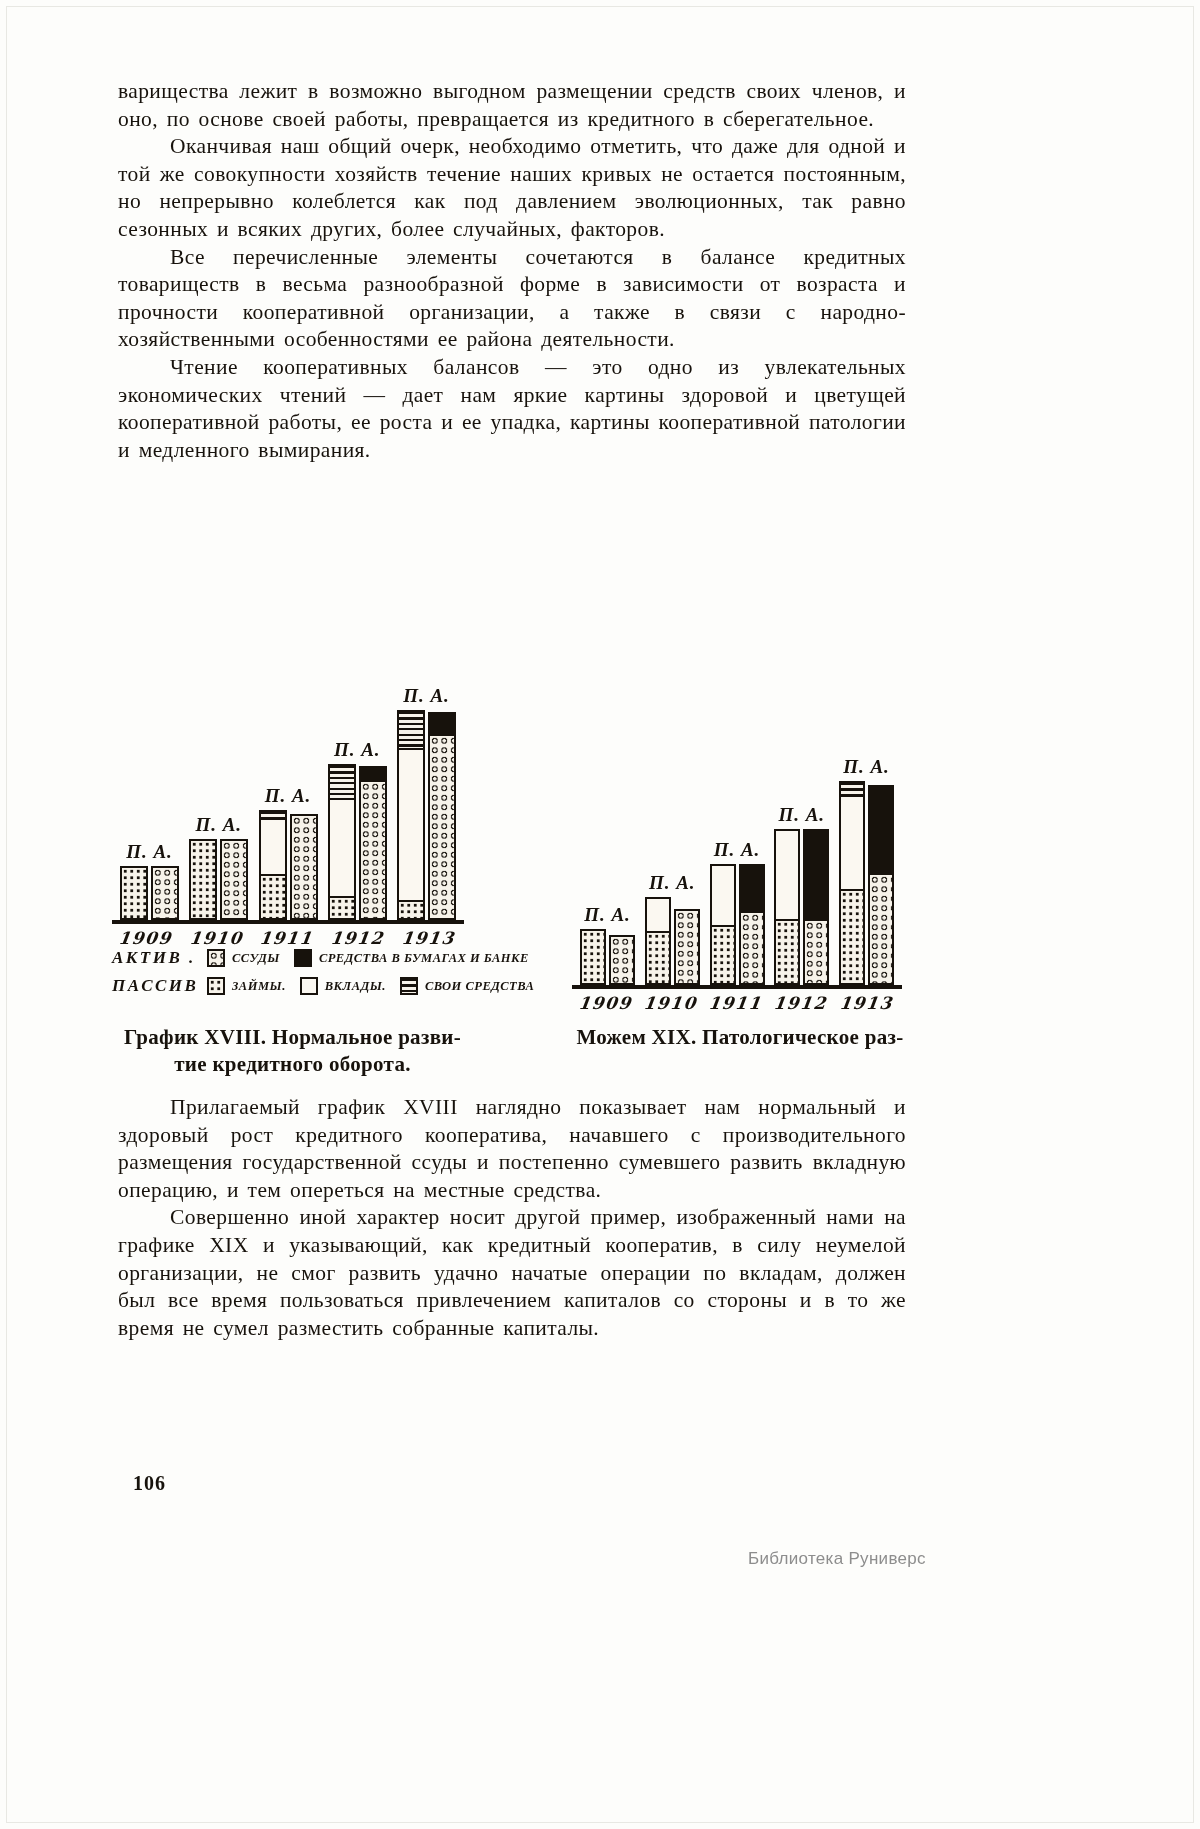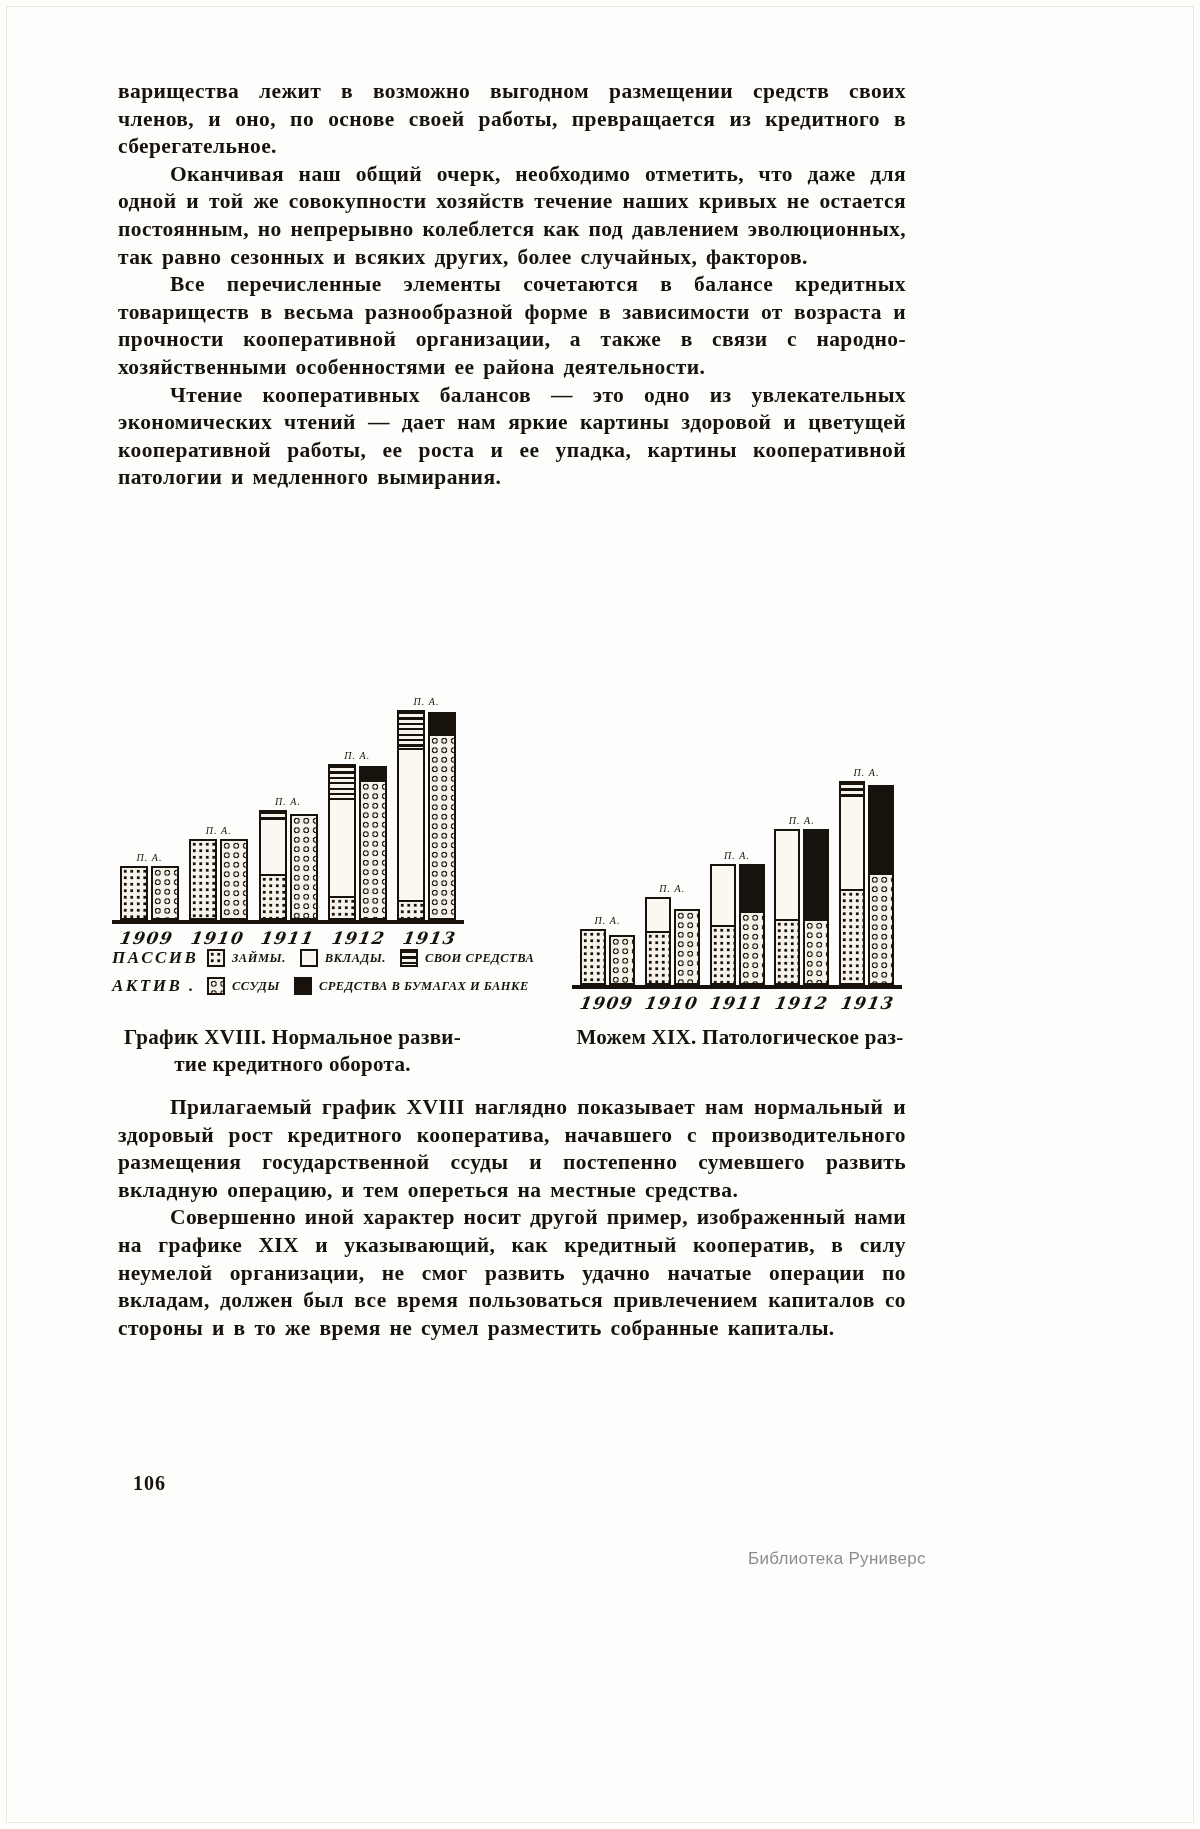--- a/index.html
+++ b/index.html
@@ -6,42 +6,42 @@
   .page {
     position:relative; width:1200px; height:1829px;
     background:#fdfdfb; overflow:hidden;
     font-family:"Liberation Serif","DejaVu Serif",serif;
     color:#17120c;
   }
   .scan-edge { position:absolute; inset:6px; border:1px solid #e8e8e3; pointer-events:none; }
 
   .text-block {
     position:absolute; left:118px; width:788px;
-    font-size:21.5px; font-weight:700; line-height:27.6px;
+    font-size:21.5px; font-weight:400; line-height:27.6px;
     text-align:justify; letter-spacing:0.4px; word-spacing:3px;
   }
   .text-top { top:78px; }
   .text-bottom { top:1094px; }
   .para { margin:0; text-indent:52px; }
   .para.noindent { text-indent:0; }
 
   
   .chart { position:absolute; }
   .chart .plot {
     display:flex; justify-content:space-between; align-items:flex-end;
     border-bottom:4px solid #17120c; padding:0 8px;
   }
   .chart18 { left:112px; top:682px; width:352px; }
   .chart18 .plot { height:238px; }
   .chart19 { left:572px; top:755px; width:330px; }
   .chart19 .plot { height:230px; }
 
   .bar-group { display:flex; flex-direction:column; align-items:center; justify-content:flex-end; }
   .pair-label {
-    font-size:10px; font-weight:400; font-style:italic;
+    font-size:19px; font-weight:700; font-style:italic;
     letter-spacing:1px; margin-bottom:3px; white-space:nowrap;
   }
   .bars { display:flex; align-items:flex-end; gap:3px; }
   .bar {
     display:flex; flex-direction:column-reverse;
     border:2px solid #17120c; background:#f8f4ec;
   }
   .chart18 .bar { width:24px; }
   .chart19 .bar { width:22px; }
   .seg { width:100%; flex:none; }
@@ -256,36 +256,36 @@
       <div class="years">
           <div class="year">1909</div>
           <div class="year">1910</div>
           <div class="year">1911</div>
           <div class="year">1912</div>
           <div class="year">1913</div>
         </div>
     </div>
 
     <div class="legend">
+        <div class="legend-row">
+          <span class="legend-label">АКТИВ .</span>
+          <span class="swatch seg-circles"></span>
+          <span class="legend-text">ССУДЫ</span>
+          <span class="swatch seg-black"></span>
+          <span class="legend-text">СРЕДСТВА В БУМАГАХ И БАНКЕ</span>
+        </div>
         <div class="legend-row">
           <span class="legend-label">ПАССИВ</span>
           <span class="swatch seg-dots"></span>
           <span class="legend-text">ЗАЙМЫ.</span>
           <span class="swatch seg-white"></span>
           <span class="legend-text">ВКЛАДЫ.</span>
           <span class="swatch seg-hlines"></span>
           <span class="legend-text">СВОИ СРЕДСТВА</span>
         </div>
-        <div class="legend-row">
-          <span class="legend-label">АКТИВ .</span>
-          <span class="swatch seg-circles"></span>
-          <span class="legend-text">ССУДЫ</span>
-          <span class="swatch seg-black"></span>
-          <span class="legend-text">СРЕДСТВА В БУМАГАХ И БАНКЕ</span>
-        </div>
       </div>
 
     <figcaption class="caption cap18">
       <div>График XVIII. Нормальное разви-</div>
       <div>тие кредитного оборота.</div>
     </figcaption>
 
     <figcaption class="caption cap19">
       <div>Можем XIX. Патологическое раз-</div>
     </figcaption>

